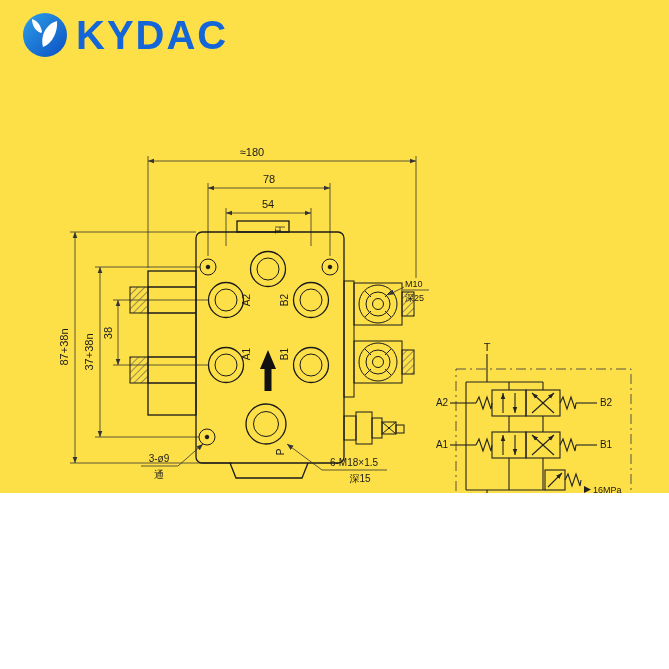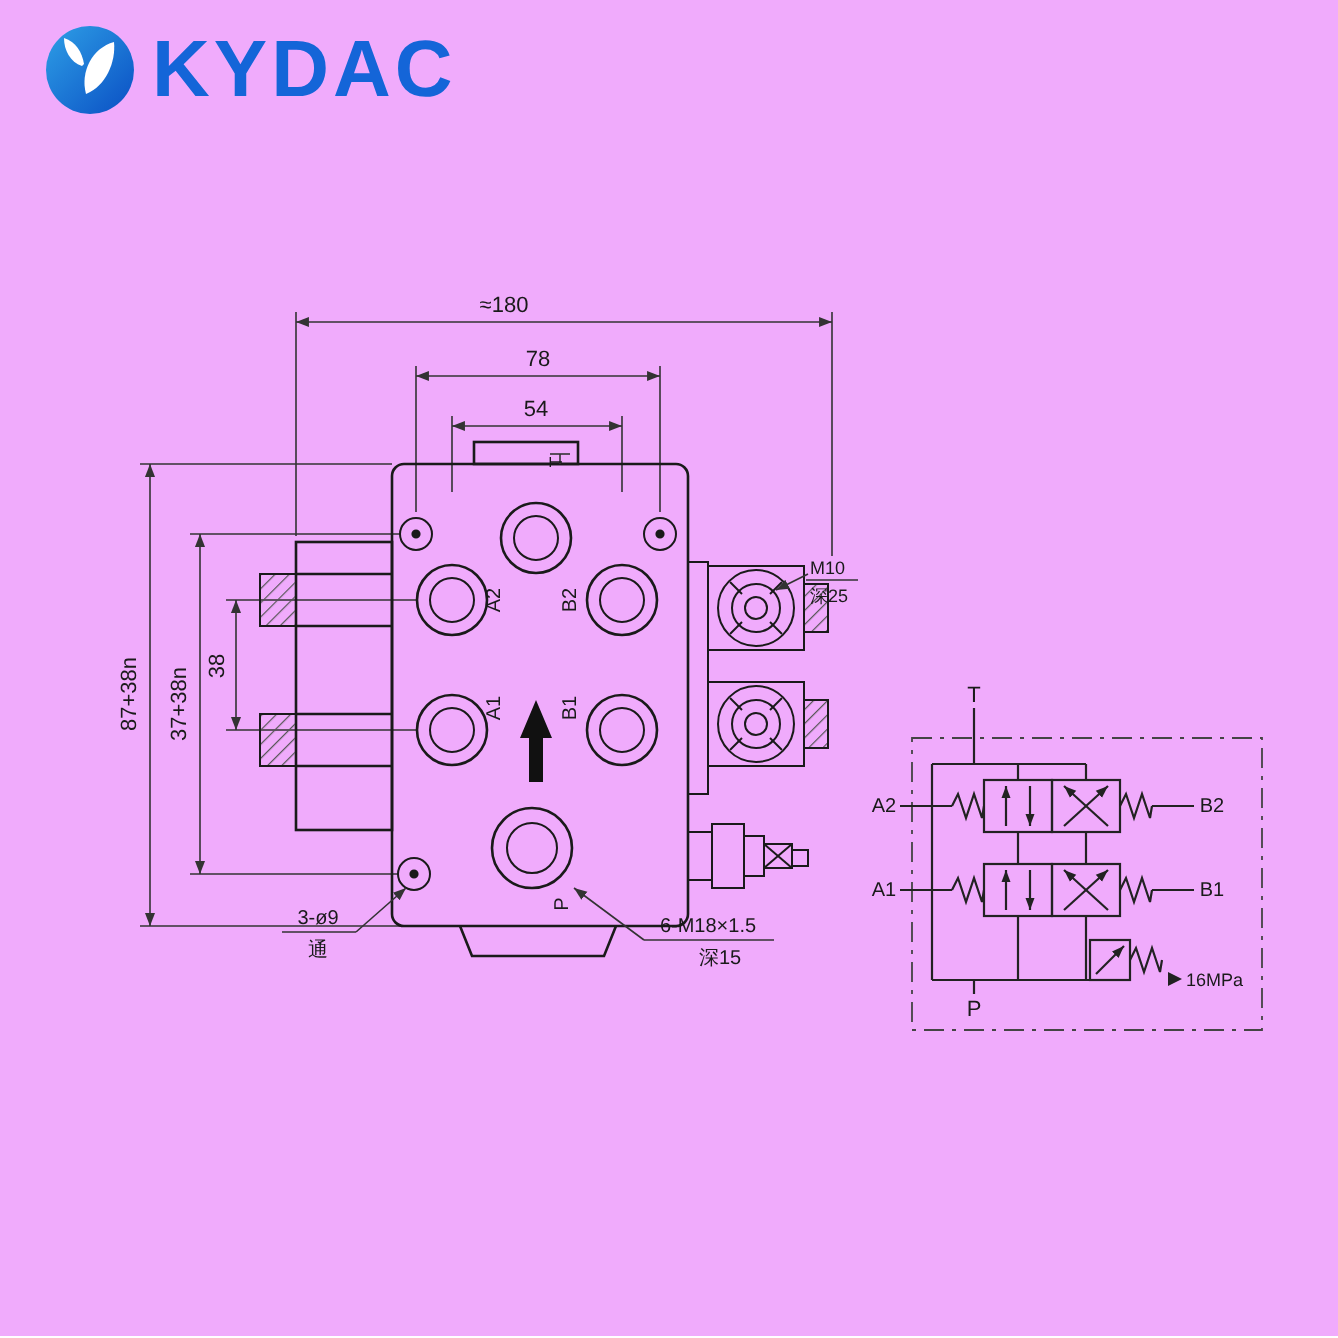--- a/index.html
+++ b/index.html
@@ -1,16 +1,16 @@
 <!DOCTYPE html>
 <html><head>
 <meta charset="utf-8">
 <style>
   html,body{margin:0;padding:0;background:#fff}
-  .page{position:relative;width:669px;height:668px;background:#f0abfc;overflow:hidden;
+  .page{position:relative;width:669px;height:493px;background:#fde047;overflow:hidden;
         font-family:"Liberation Sans",sans-serif}
   .logo{position:absolute;left:22px;top:12px;display:flex;align-items:center;gap:8px;z-index:2}
   .logo-text{font-size:40px;font-weight:bold;color:#1465d8;letter-spacing:2px;line-height:1}
   .drawing{position:absolute;left:0;top:0;width:669px;height:669px}
   svg text{font-family:"Liberation Sans",sans-serif;fill:#1a1a1a}
   .s{stroke:#1a1a1a;stroke-width:1.3;fill:none}
   .t{stroke:#1a1a1a;stroke-width:1;fill:none}
   .d{stroke:#333;stroke-width:0.8;fill:none}
   .sch{stroke:#222;stroke-width:1.1;fill:none}
   .phantom{stroke:#444;stroke-width:0.9;fill:none;stroke-dasharray:10 4 2 4}

